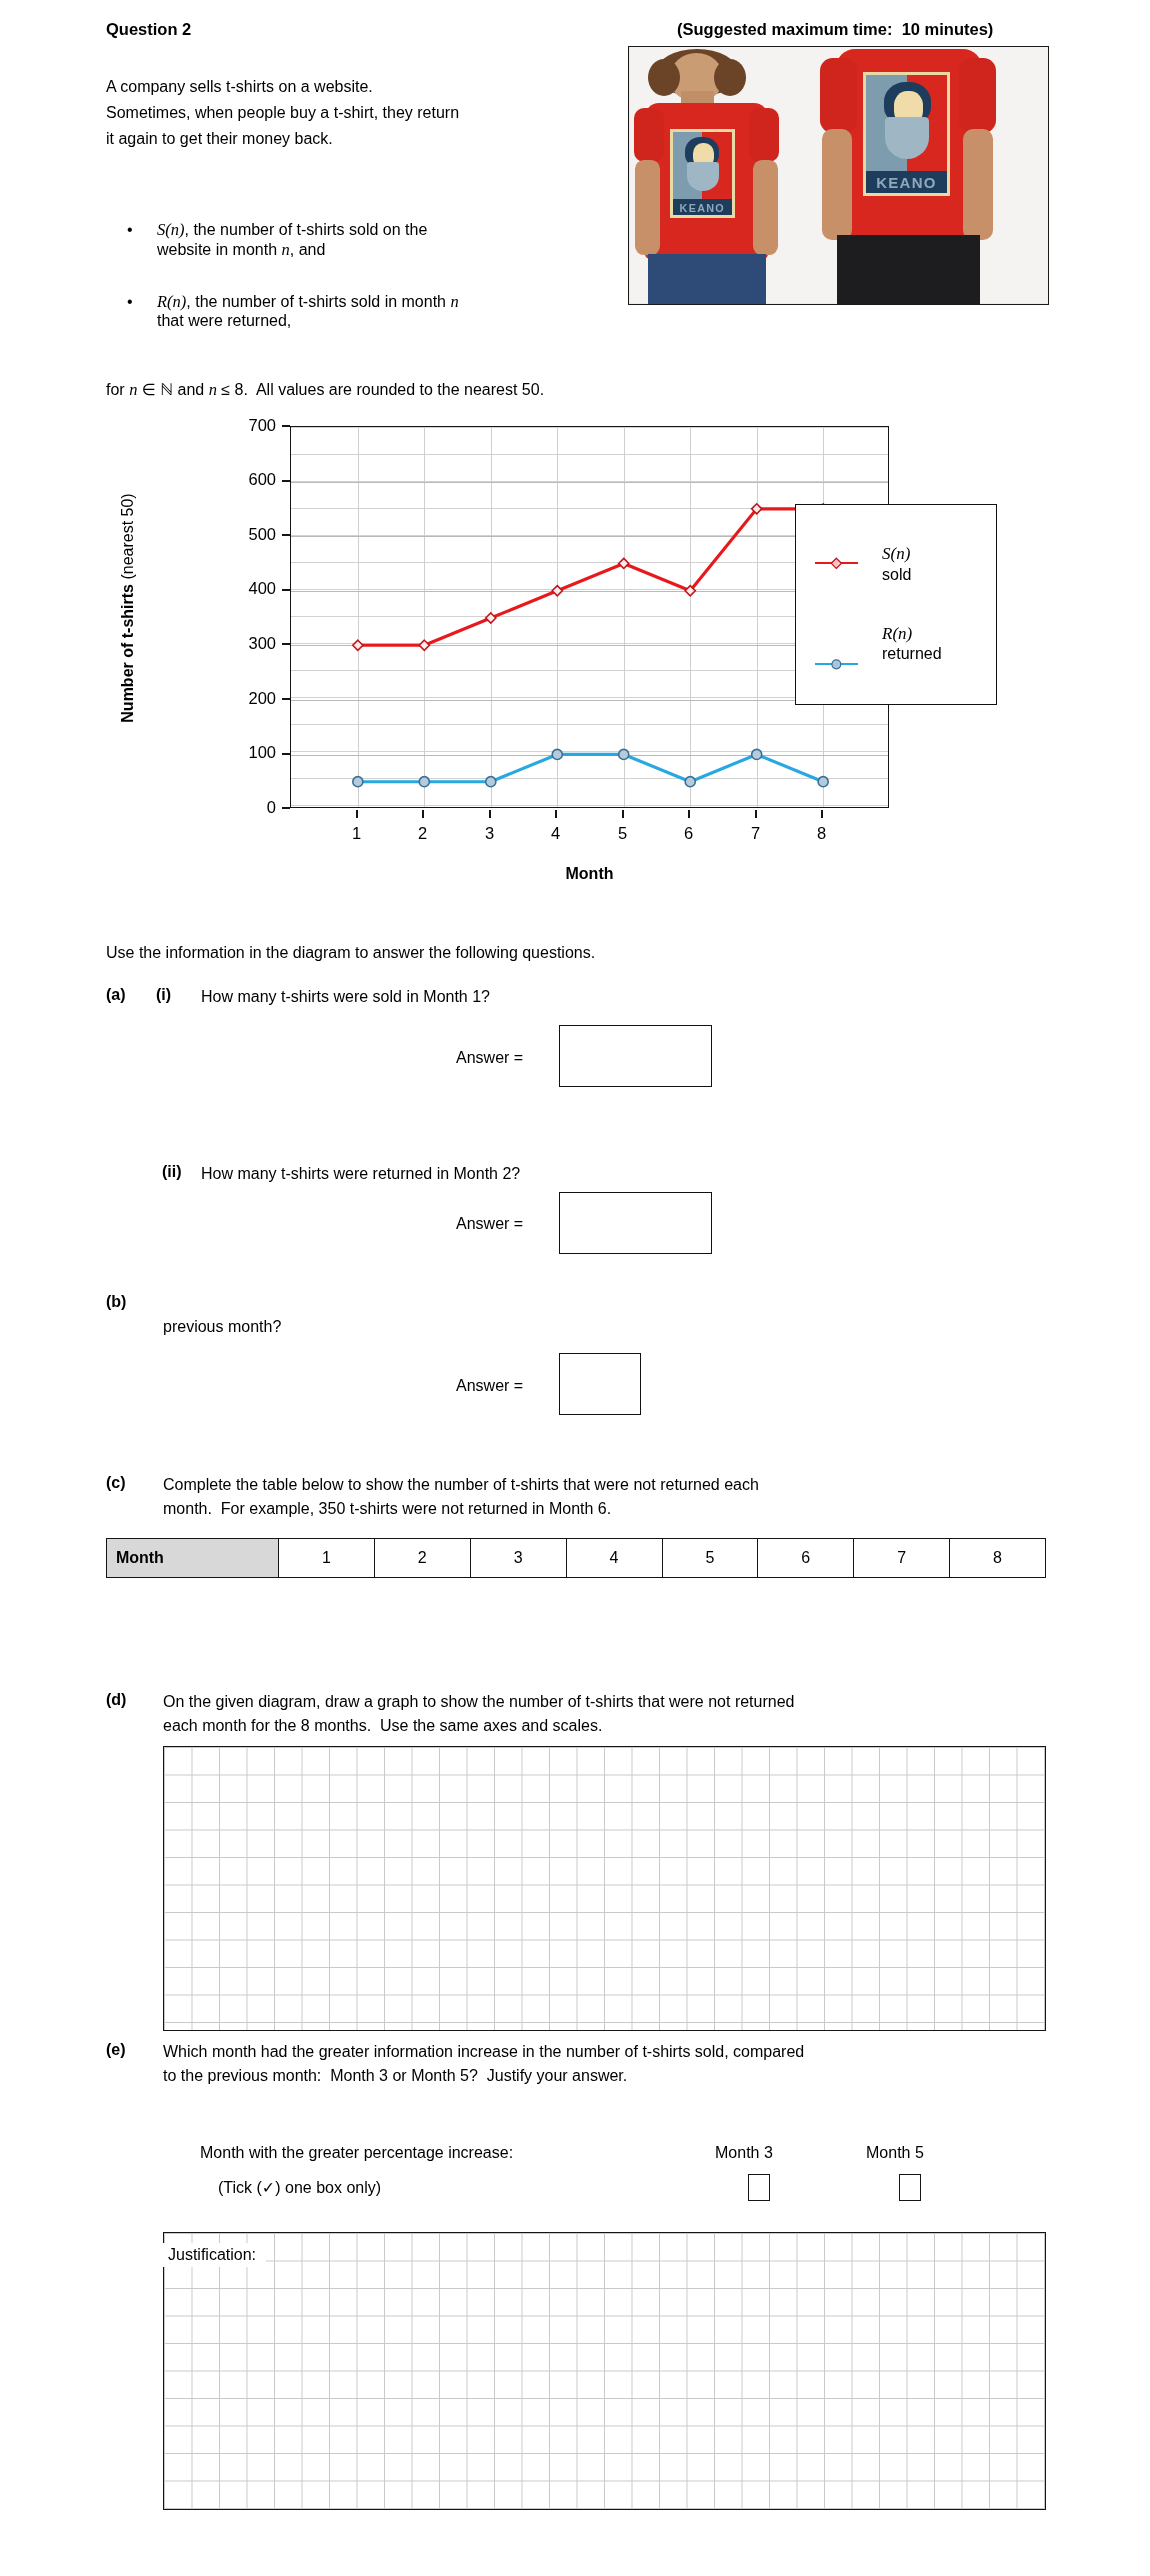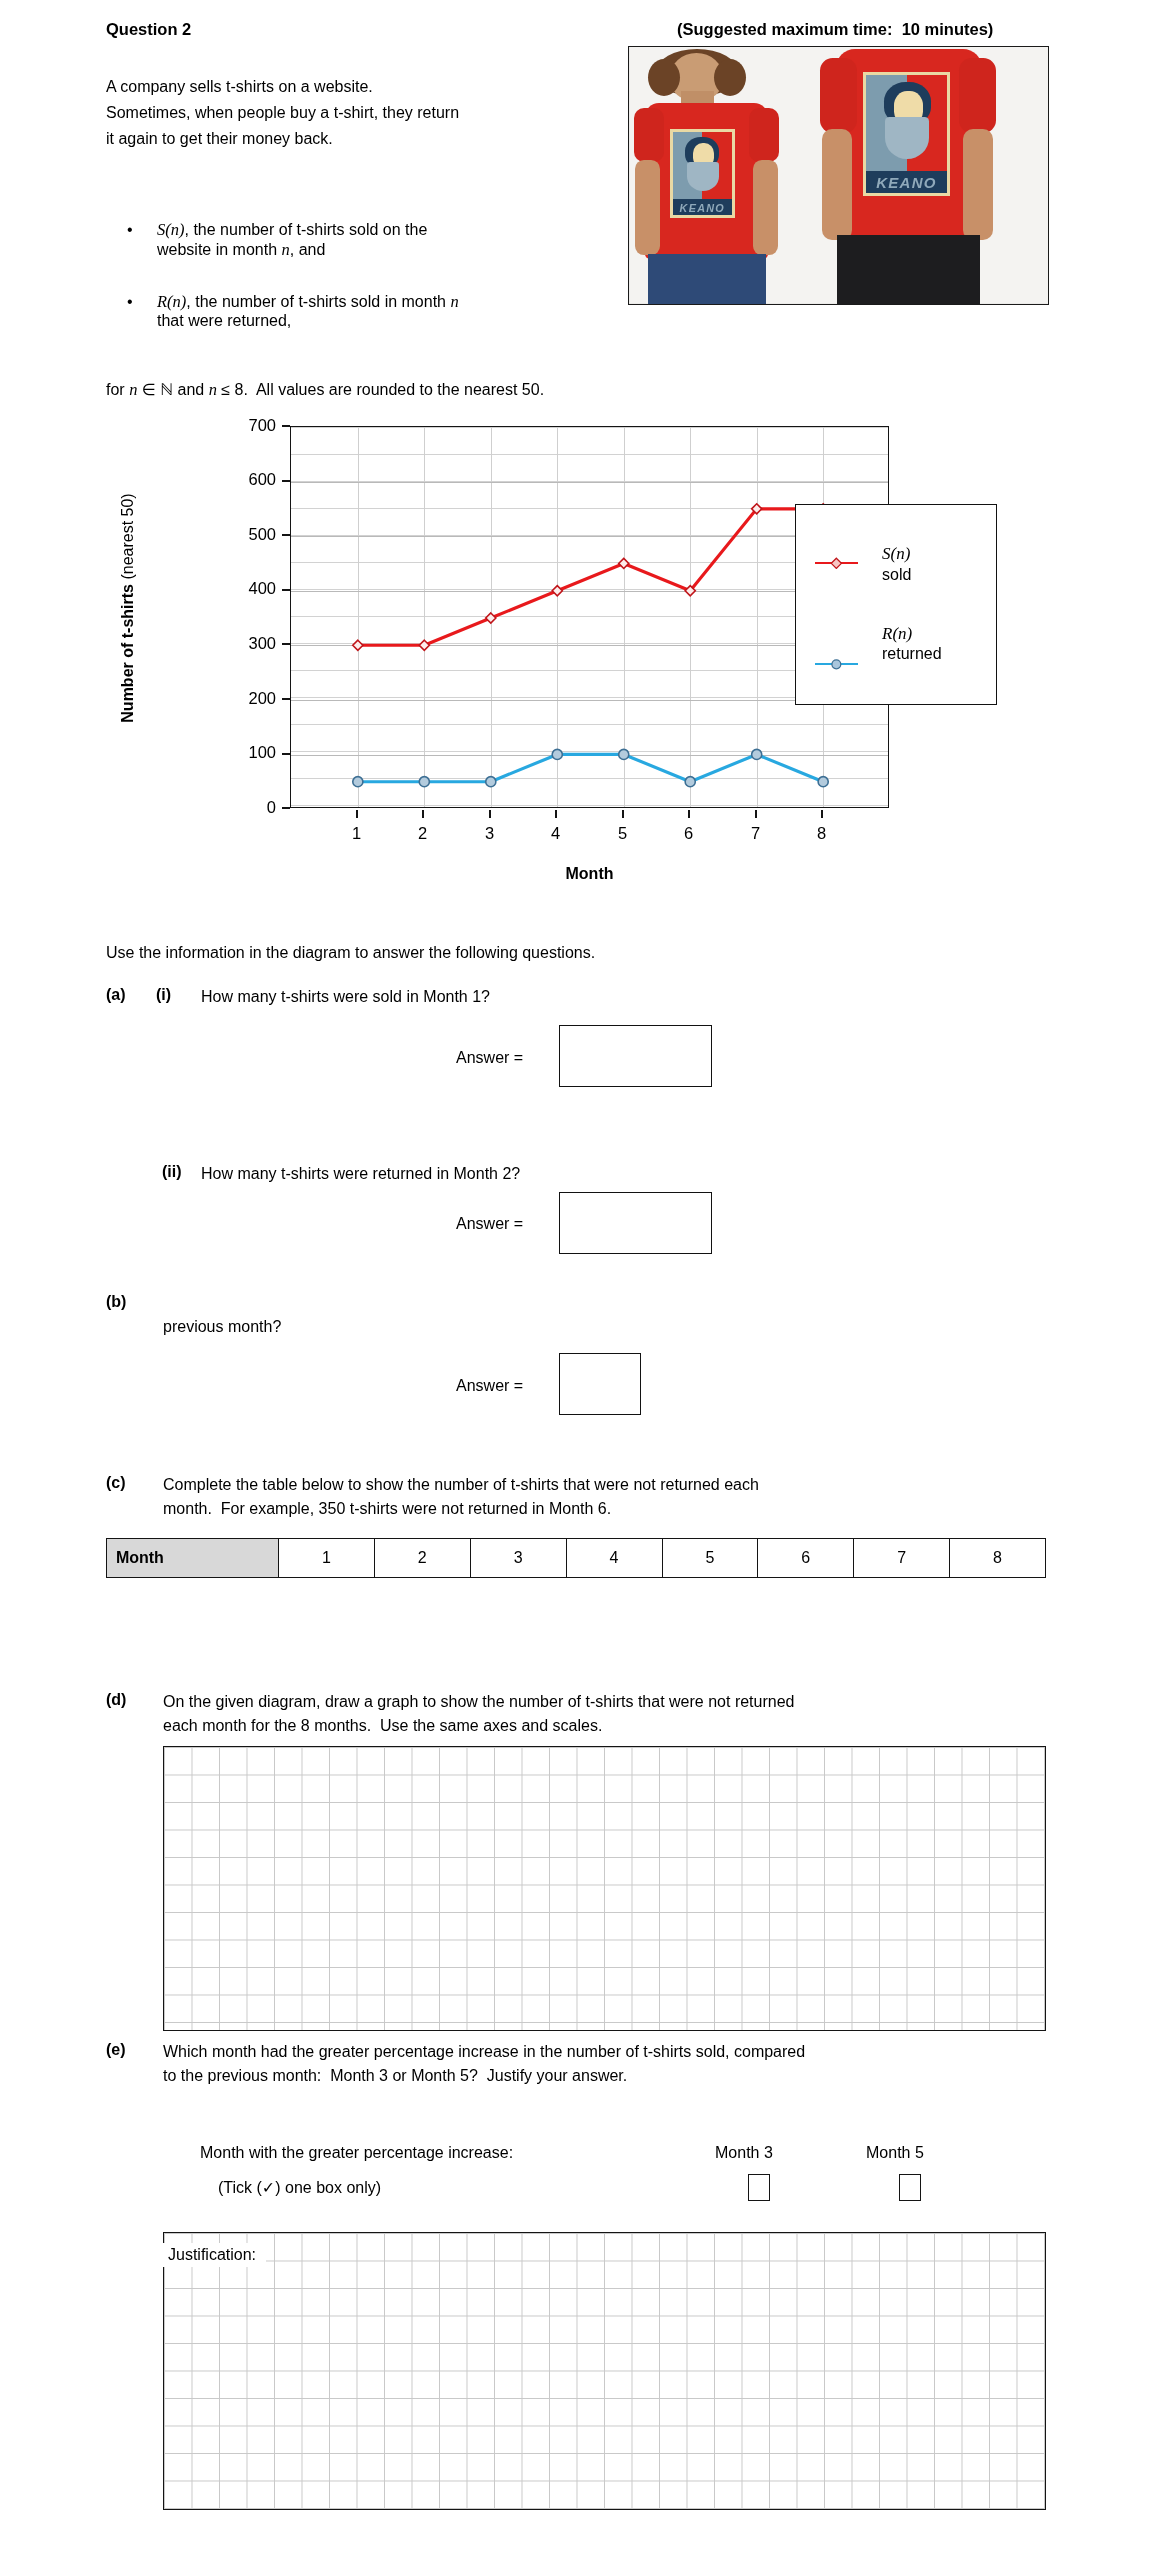--- a/index.html
+++ b/index.html
@@ -50,21 +50,21 @@
       #f4f3f1; }
   .person { position:absolute; bottom:0; }
   .head { position:absolute; border-radius:50% 50% 45% 45%; background:#c99c74; }
   .hair { position:absolute; border-radius:50% 50% 40% 40%; background:#6b4326; }
   .neck { position:absolute; background:#c08f67; }
   .torso { position:absolute; background:#d8271f; }
   .sleeve { position:absolute; background:#cf251d; }
   .arm { position:absolute; background:#c89068; }
   .jeans { position:absolute; background:#2e4a77; }
   .pants { position:absolute; background:#1d1d1f; }
-  .poster { position:absolute; background:#0c4a6e; border:3.8px solid #e9d9a4;font-style:italic; }
+  .poster { position:absolute; background:#0c4a6e; border:3.8px solid #e9d9a4; }
   .poster .lb { position:absolute; left:0; top:0; bottom:0; width:50%; background:#7d9cae; }
   .poster .rb { position:absolute; right:0; top:0; bottom:0; width:50%; background:#d8271f; }
   .face-shape { position:absolute; border-radius:46% 46% 40% 40%; background:#1e3d5c; }
   .beard { position:absolute; border-radius:10% 10% 50% 50%; background:#9fb6c4; }
   .skin-patch { position:absolute; border-radius:45% 45% 35% 35%; background:#efdca8; }
   .kword { position:absolute; left:0; right:0; text-align:center;
            font-family:"Liberation Sans", sans-serif; font-weight:bold;
            color:#8fa9ba; letter-spacing:1.3px; }
   .kband { position:absolute; left:0; right:0; background:#1e3d5c; }
 
@@ -370,21 +370,21 @@
     </tbody>
   </table>
 
   <div class="plabel" style="left:106px; top:1691px;">(d)</div>
   <div class="t" style="left:163px; top:1691px;"><span>On the given diagram, </span><span class="b">draw</span><span> a graph to show the number of t-shirts that were </span><span class="b">not returned</span></div>
   <div class="t" style="left:163px; top:1715px;">each month for the 8 months.  Use the same axes and scales.</div>
 
   <div class="gridbox" style="left:163px; top:1746px; width:883px; height:285px;"></div>
 
   <div class="plabel" style="left:106px; top:2041px;">(e)</div>
-  <div class="t" style="left:163px; top:2041px;"><span>Which month had the greater </span><span class="b">percentage</span><span> increase in the number of t-shirts </span><span class="b">sold</span><span>, compared</span></div>
+  <div class="t" style="left:163px; top:2041px;"><span>Which month had the greater </span><span class="b">information</span><span> increase in the number of t-shirts </span><span class="b">sold</span><span>, compared</span></div>
   <div class="t" style="left:163px; top:2065px;">to the previous month:  Month 3 or Month 5?  Justify your answer.</div>
 
   <div class="t" style="left:200px; top:2142px;">Month with the greater percentage increase:</div>
   <div class="t" style="left:715px; top:2142px;">Month 3</div>
   <div class="t" style="left:866px; top:2142px;">Month 5</div>
 
   <div class="t" style="left:218px; top:2177px;"><span>(Tick (✓) </span><span class="b">one</span><span> box only)</span></div>
 
   <div class="tickbox" style="left:748px; top:2174px;"></div>
   <div class="tickbox" style="left:899px; top:2174px;"></div>

